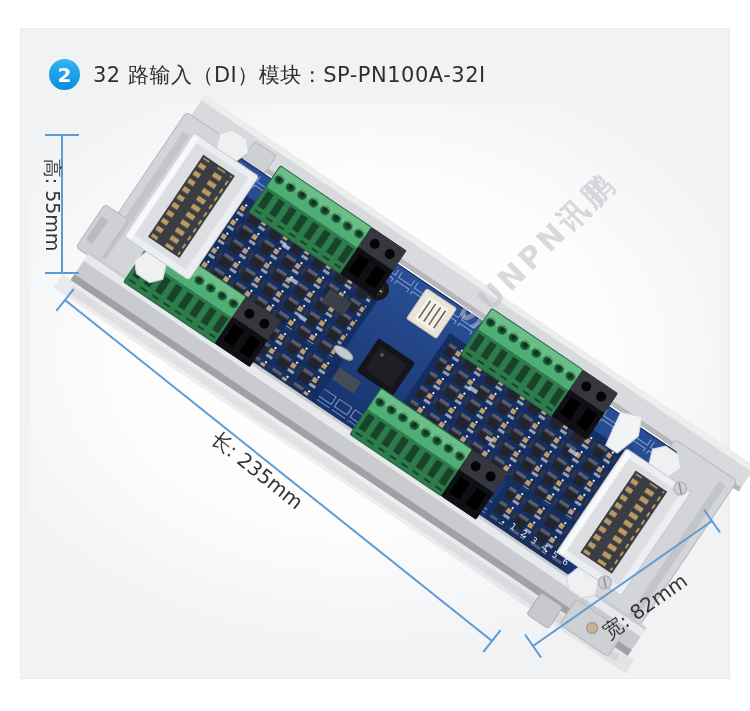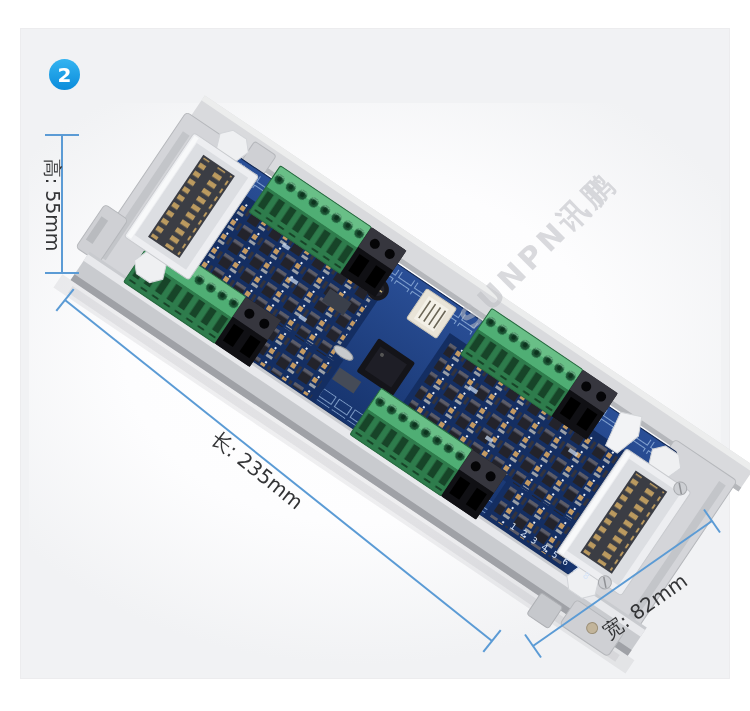--- a/index.html
+++ b/index.html
@@ -22,20 +22,21 @@
   .watermark-text{font-size:30px;font-weight:600;letter-spacing:4px;fill:#bcbdc3;opacity:.55;}
   .digits{font-size:9px;fill:#d6e4f8;letter-spacing:2px;}
 </style>
 </head>
 <body>
 
 <div class="card">
   <div class="photo-bg"></div>
   <div class="header">
     <div class="badge">2</div>
+    <div class="title">32 路输入（DI）模块：SP-PN100A-32I</div>
   </div>
 </div>
 
 <svg width="750" height="711" viewBox="0 0 750 711">
   <defs>
     <linearGradient id="pcbGrad" x1="0" y1="0" x2="0" y2="1">
       <stop offset="0" stop-color="#2a4f97"></stop>
       <stop offset="1" stop-color="#16336c"></stop>
     </linearGradient>
     <pattern id="comps" width="26" height="17" patternUnits="userSpaceOnUse">

